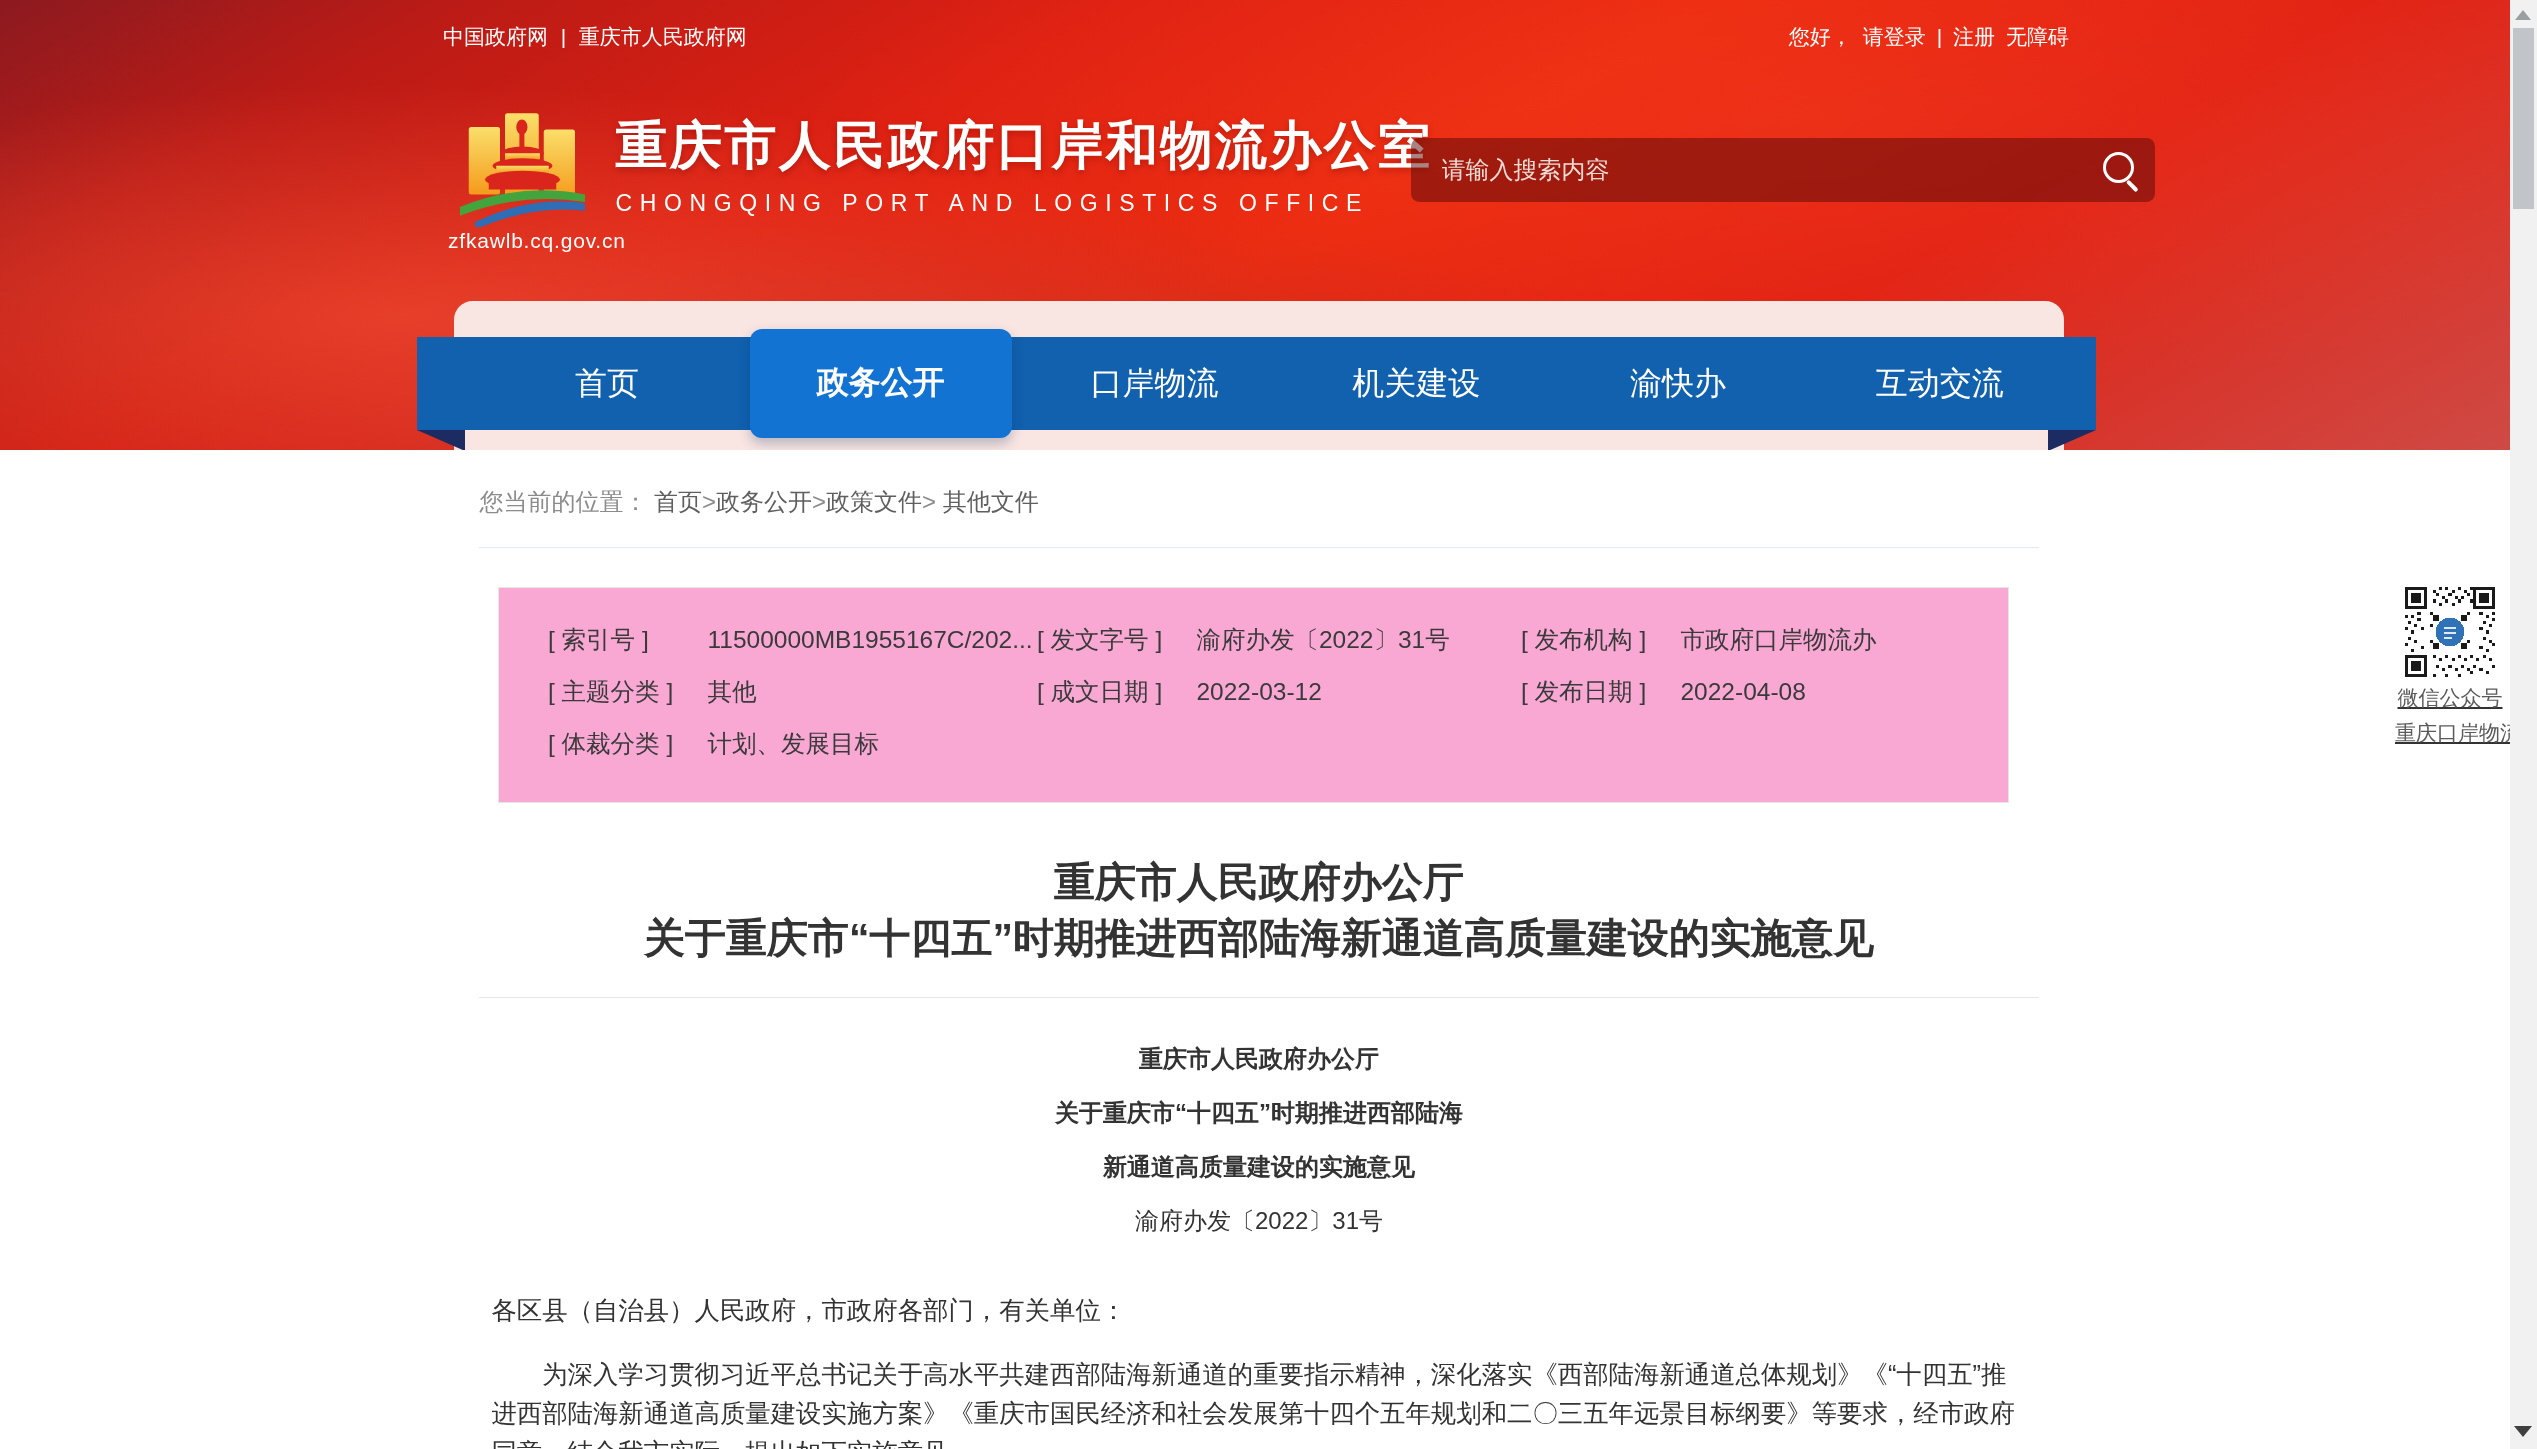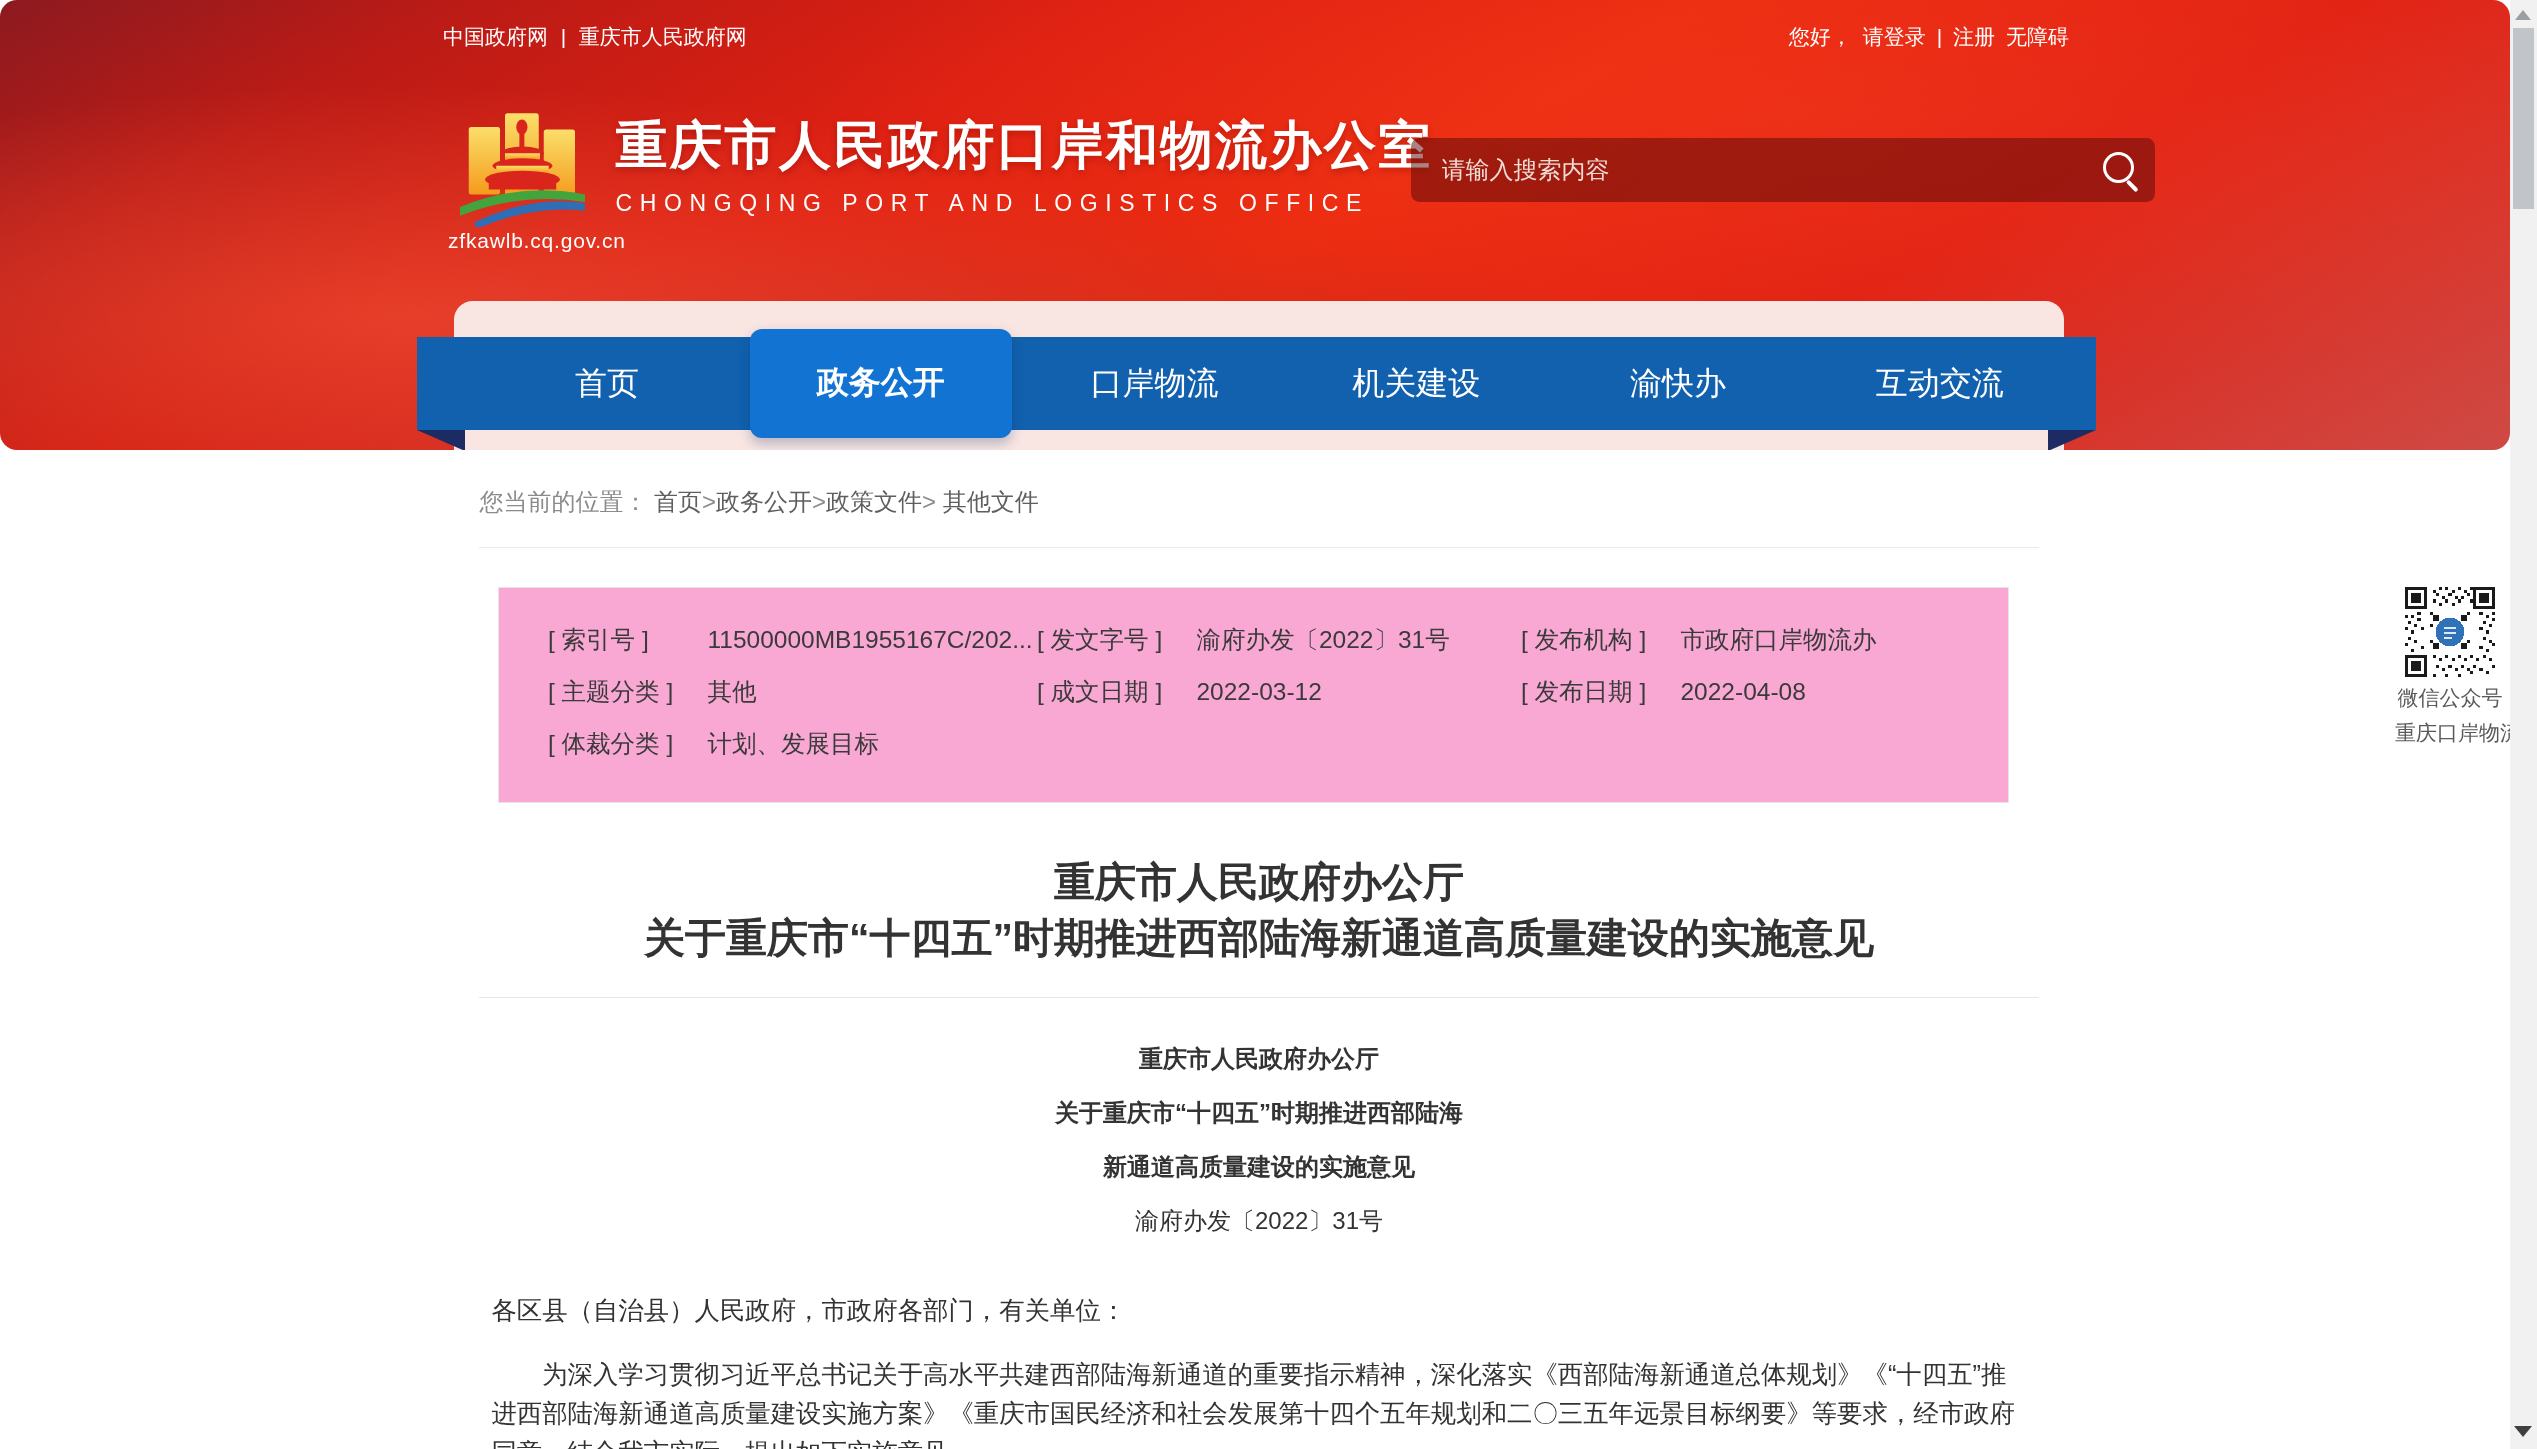--- a/index.html
+++ b/index.html
@@ -8,21 +8,20 @@
     font-family:"Liberation Sans","DejaVu Sans",sans-serif;color:#333;
   }
   
   .hero{
     position:absolute;left:0;top:0;width:2510px;height:450px;overflow:visible;
     background:
       radial-gradient(1269px 355px at 16% 70%, rgba(255,100,66,.45), rgba(255,100,66,0) 65%),
       radial-gradient(1692px 474px at 72% 26%, rgba(255,72,40,.30), rgba(255,72,40,0) 60%),
       radial-gradient(1438px 525px at 38% 118%, rgba(135,52,72,.50), rgba(135,52,72,0) 62%),
       linear-gradient(150deg,#8c1a20 0%,#bb1b16 14%,#de2012 34%,#ea2a0f 52%,#df2013 72%,#cf4a45 100%);
-    border-radius: 17px;
   }
   .top-bar{
     position:absolute;left:443px;right:441px;top:22px;display:flex;justify-content:space-between;
     color:#fff;font-size:21px;line-height:29px;
   }
   .top-bar a, .tb-link{color:#fff;text-decoration:none;cursor:pointer;}
   .tb-left span, .tb-right span{margin-right:6.8px;}
   .tb-right span{margin-left:5.1px;margin-right:0;}
   
   .brand{position:absolute;left:448px;top:107px;display:flex;}
@@ -88,21 +87,21 @@
   .meta-value{margin-left:8.5px;white-space:nowrap;}
   .doc-title{margin-top:51px;text-align:center;font-size:41px;font-weight:bold;color:#333;line-height:56px;}
   .title-divider{height:30.5px;border-bottom:1.7px solid #e6e6e6;}
   .doc-heading{margin-top:49px;text-align:center;font-size:24px;color:#333;}
   .doc-heading p{margin:0 0 30px 0;line-height:24px;}
   .doc-heading p.bold{font-weight:bold;}
   .doc-body{margin-top:58px;font-size:25.4px;line-height:39px;color:#333;}
   .doc-body p{margin:12px;}
   .doc-body .indent{text-indent:2em;margin-top:25.4px;}
   
-  .qr-widget{position:absolute;left:2395px;top:587px;width:110px;text-align:center;}
+  .qr-widget{position:absolute;left:2395px;top:587px;width:110px;text-align:center;text-decoration:underline;}
   .qr-widget svg{width:90px;height:90px;display:block;margin:0 auto;}
   .qr-caption{margin-top:6.8px;font-size:21px;color:#5a5a5a;line-height:28px;white-space:nowrap;}
   
   .scrollbar{position:absolute;right:0;top:0;width:28px;height:1449px;background:#f1f1f1;}
   .scroll-up{
     position:absolute;left:5.1px;top:10.2px;width:0;height:0;cursor:pointer;
     border-left:8.5px solid transparent;border-right:8.5px solid transparent;border-bottom:10.2px solid #9b9fa4;
   }
   .scroll-thumb{position:absolute;left:3.4px;top:28px;width:21px;height:181px;background:#c1c4c8;cursor:pointer;}
   .scroll-down{

